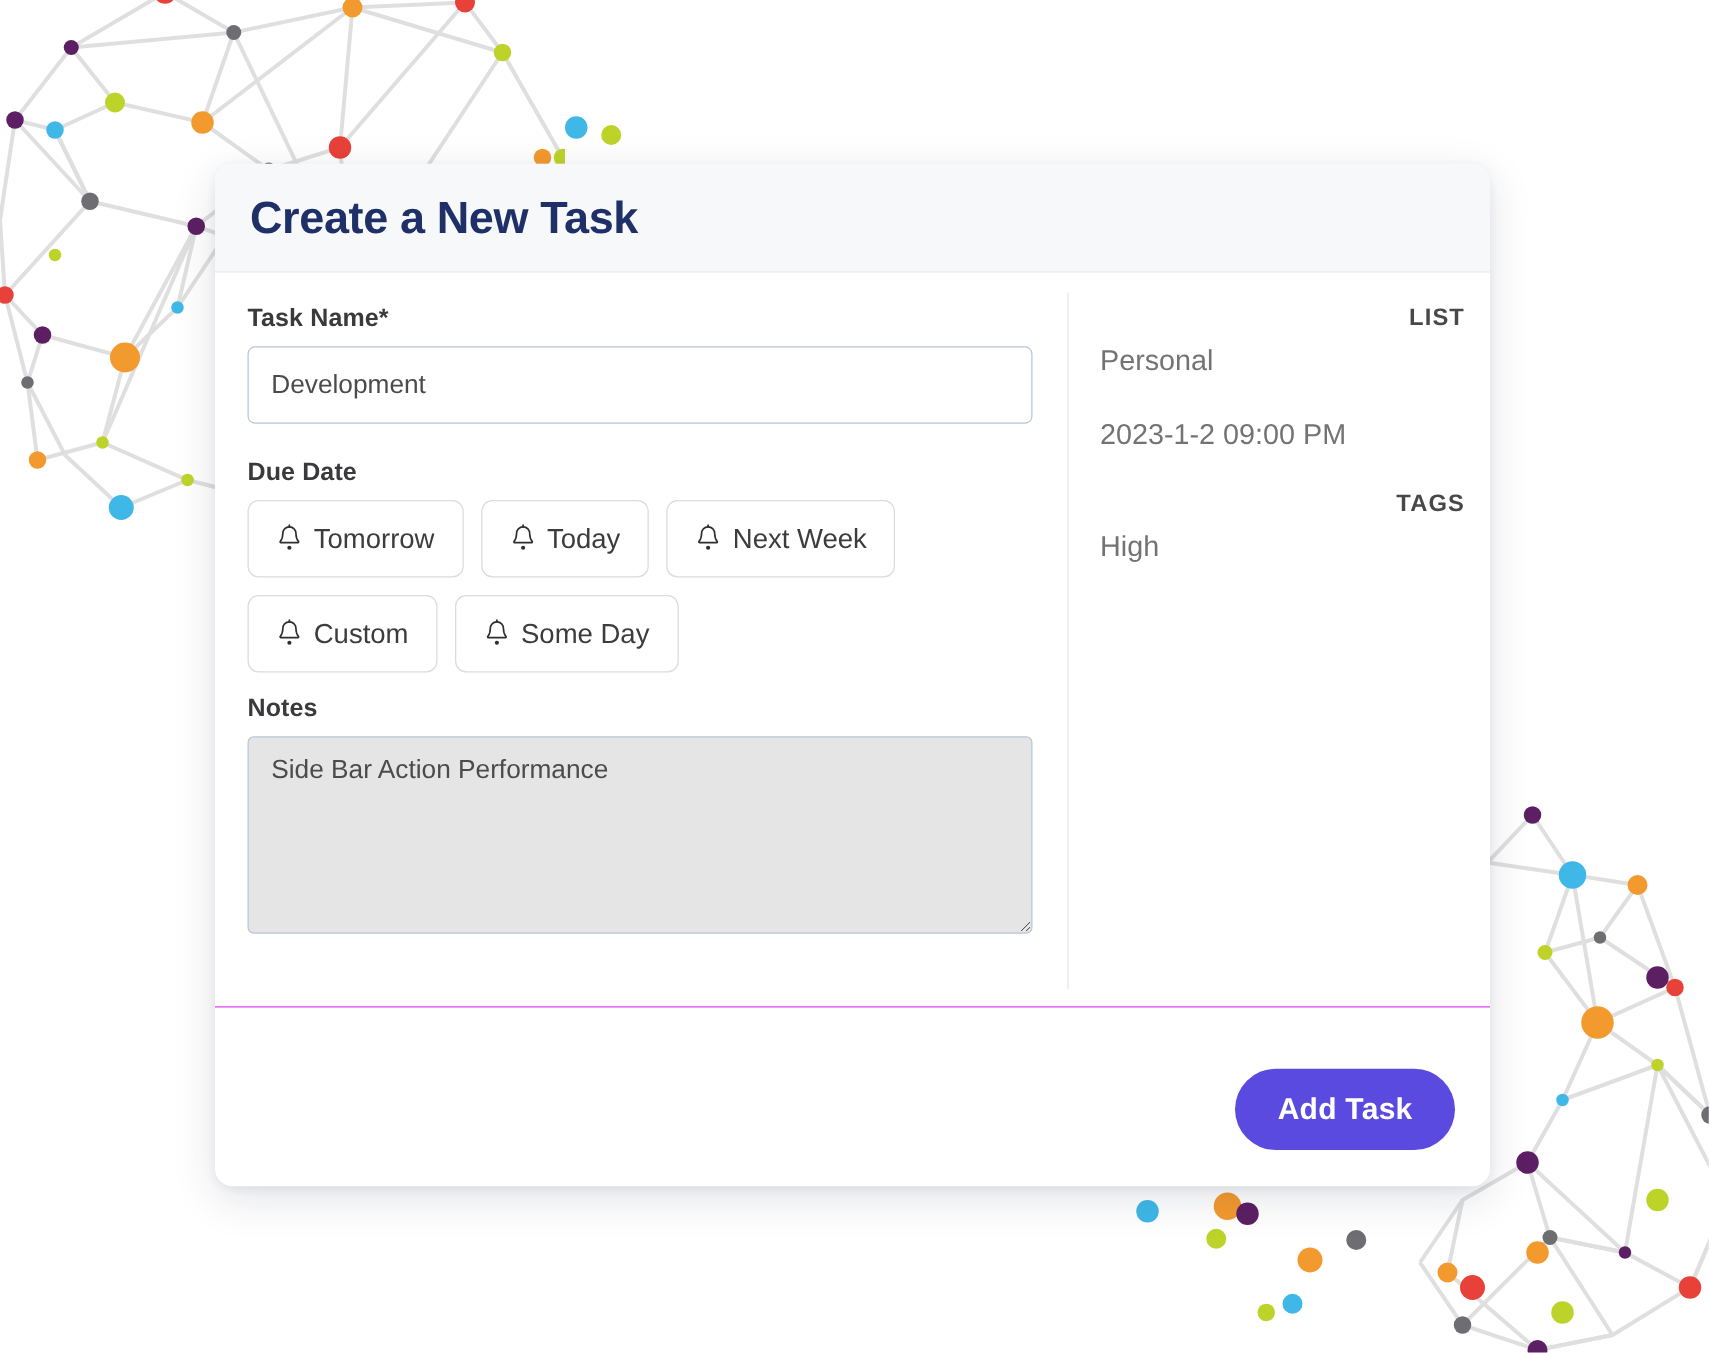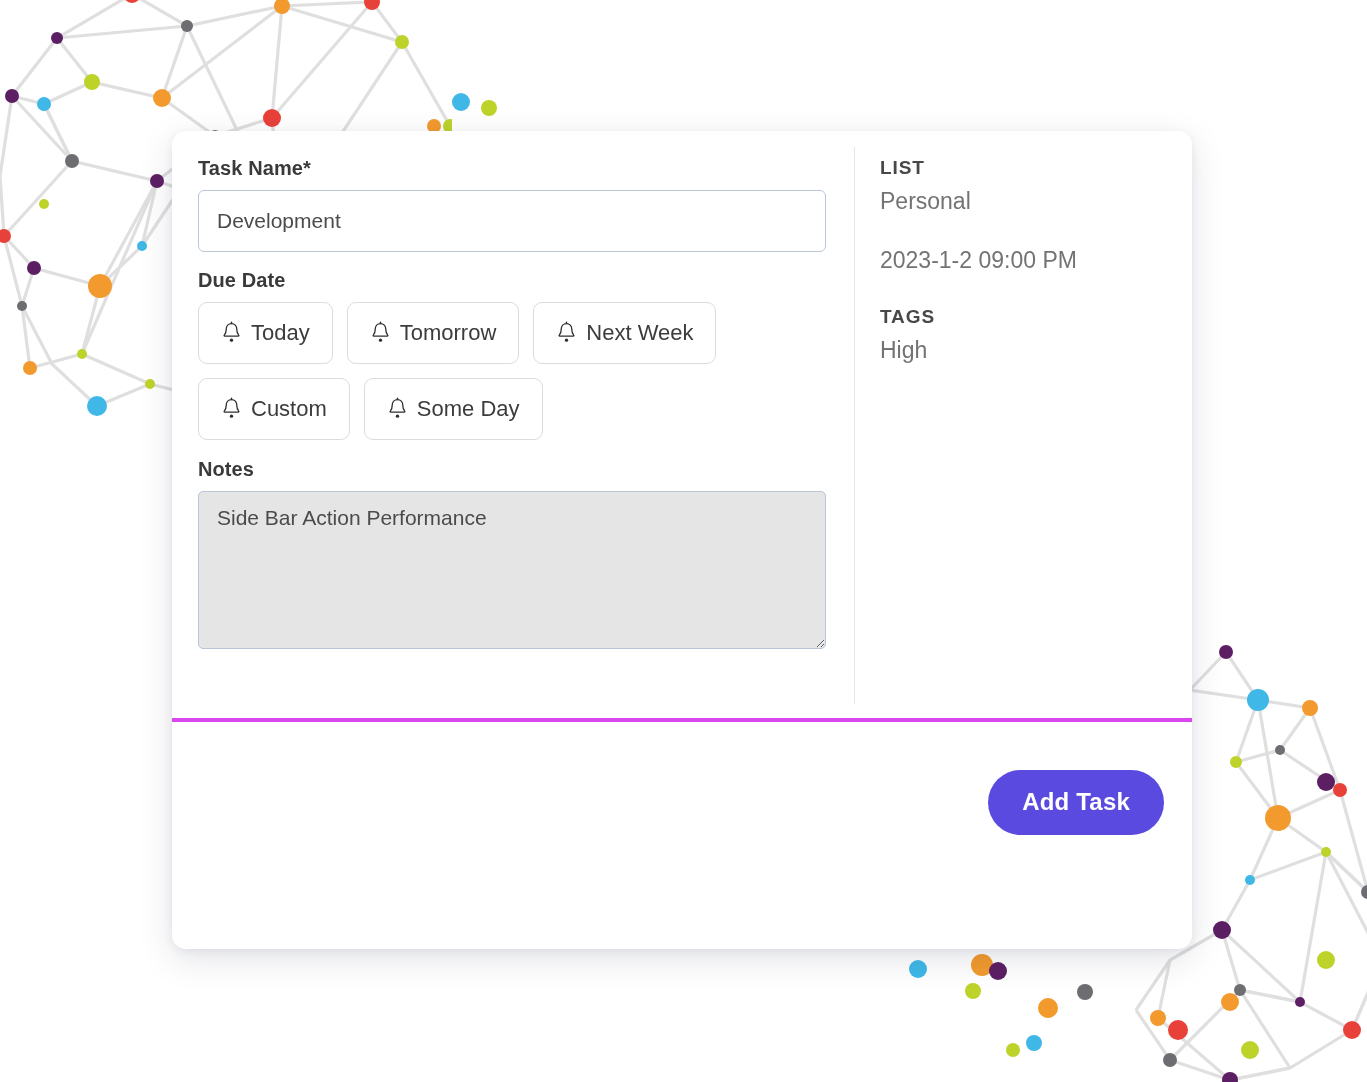--- a/index.html
+++ b/index.html
@@ -90,21 +90,21 @@
     border-radius: 6px;
     background: #fff;
     font-family: "Liberation Sans", sans-serif;
     font-size: 21px;
     color: #4b4b4d;
     padding: 0 18px;
     outline: none;
   }
   #task-name-input::placeholder { color: #9a9a9e; }
 
-  #due-date-label { margin-top: 17px; }
+  #due-date-label { margin-top: 28px; }
 
   .chip-row { display: flex; gap: 14px; margin-bottom: 14px; }
   .chip {
     display: inline-flex;
     align-items: center;
     gap: 9px;
     height: 62px;
     padding: 0 22px;
     border: 1px solid #dcdcde;
     border-radius: 9px;
@@ -132,32 +132,33 @@
     resize: vertical;
     outline: none;
   }
 
   .side-key {
     font-size: 19px;
     font-weight: bold;
     color: #48484a;
     letter-spacing: 0.9px;
     margin-bottom: 9px;
+    text-align: right;
   }
   .side-val {
     font-size: 23px;
     color: #737373;
     margin-bottom: 32px;
     cursor: pointer;
   }
   .side-val:last-child { margin-bottom: 0; }
 
   #card-footer {
     height: 164px;
-    border-top: 4px solid #d946ef;
+    border-top: 1px solid #d946ef;
     display: flex;
     align-items: center;
     justify-content: flex-end;
     padding-right: 28px;
   }
   #add-task-button {
     border: none;
     background: #5b4ae0;
     color: #ffffff;
     font-family: "Liberation Sans", sans-serif;
@@ -292,47 +293,50 @@
     <circle cx="998" cy="971" r="9" fill="#5c1f63"></circle>
     <circle cx="973" cy="991" r="8" fill="#bed32a"></circle>
     <circle cx="1048" cy="1008" r="10" fill="#f39a2e"></circle>
     <circle cx="1034" cy="1043" r="8" fill="#3fb8e8"></circle>
     <circle cx="1013" cy="1050" r="7" fill="#bed32a"></circle>
     <circle cx="1085" cy="992" r="8" fill="#6d6d72"></circle>
   </svg>
 
   <div id="card">
 
+    <div id="card-header">
+      <div id="page-title">Create a New Task</div>
+    </div>
 
     <div id="card-body">
 
       <div id="form-col">
 
         <div class="field-label">Task Name*</div>
         <input id="task-name-input" type="text" value="Development" style="">
 
         <div class="field-label" id="due-date-label">Due Date</div>
 
         <div class="chip-row">
           <button class="chip">
             <svg class="bell" viewBox="0 0 24 26" fill="none" xmlns="http://www.w3.org/2000/svg">
               <path d="M12 2.2c-3.6 0-6 2.7-6 6.1 0 4.6-1.4 6.1-2.3 7.1-.4.4-.1 1.1.5 1.1h15.6c.6 0 .9-.7.5-1.1-.9-1-2.3-2.5-2.3-7.1 0-3.4-2.4-6.1-6-6.1z" stroke="#2e2e30" stroke-width="1.5" stroke-linejoin="round"></path>
               <path d="M12 2.2V.6" stroke="#2e2e30" stroke-width="1.5" stroke-linecap="round"></path>
               <circle cx="12" cy="21.2" r="1.9" fill="#2e2e30"></circle>
             </svg>
+            <span>Tomorrow</span>
+          </button>
+
+          <button class="chip">
+            <svg class="bell" viewBox="0 0 24 26" fill="none" xmlns="http://www.w3.org/2000/svg">
+              <path d="M12 2.2c-3.6 0-6 2.7-6 6.1 0 4.6-1.4 6.1-2.3 7.1-.4.4-.1 1.1.5 1.1h15.6c.6 0 .9-.7.5-1.1-.9-1-2.3-2.5-2.3-7.1 0-3.4-2.4-6.1-6-6.1z" stroke="#2e2e30" stroke-width="1.5" stroke-linejoin="round"></path>
+              <path d="M12 2.2V.6" stroke="#2e2e30" stroke-width="1.5" stroke-linecap="round"></path>
+              <circle cx="12" cy="21.2" r="1.9" fill="#2e2e30"></circle>
+            </svg>
             <span>Today</span>
-          </button>
-
-          <button class="chip">
-            <svg class="bell" viewBox="0 0 24 26" fill="none" xmlns="http://www.w3.org/2000/svg">
-              <path d="M12 2.2c-3.6 0-6 2.7-6 6.1 0 4.6-1.4 6.1-2.3 7.1-.4.4-.1 1.1.5 1.1h15.6c.6 0 .9-.7.5-1.1-.9-1-2.3-2.5-2.3-7.1 0-3.4-2.4-6.1-6-6.1z" stroke="#2e2e30" stroke-width="1.5" stroke-linejoin="round"></path>
-              <path d="M12 2.2V.6" stroke="#2e2e30" stroke-width="1.5" stroke-linecap="round"></path>
-              <circle cx="12" cy="21.2" r="1.9" fill="#2e2e30"></circle>
-            </svg>
-            <span>Tomorrow</span>
           </button>
 
           <button class="chip">
             <svg class="bell" viewBox="0 0 24 26" fill="none" xmlns="http://www.w3.org/2000/svg">
               <path d="M12 2.2c-3.6 0-6 2.7-6 6.1 0 4.6-1.4 6.1-2.3 7.1-.4.4-.1 1.1.5 1.1h15.6c.6 0 .9-.7.5-1.1-.9-1-2.3-2.5-2.3-7.1 0-3.4-2.4-6.1-6-6.1z" stroke="#2e2e30" stroke-width="1.5" stroke-linejoin="round"></path>
               <path d="M12 2.2V.6" stroke="#2e2e30" stroke-width="1.5" stroke-linecap="round"></path>
               <circle cx="12" cy="21.2" r="1.9" fill="#2e2e30"></circle>
             </svg>
             <span>Next Week</span>
           </button>

